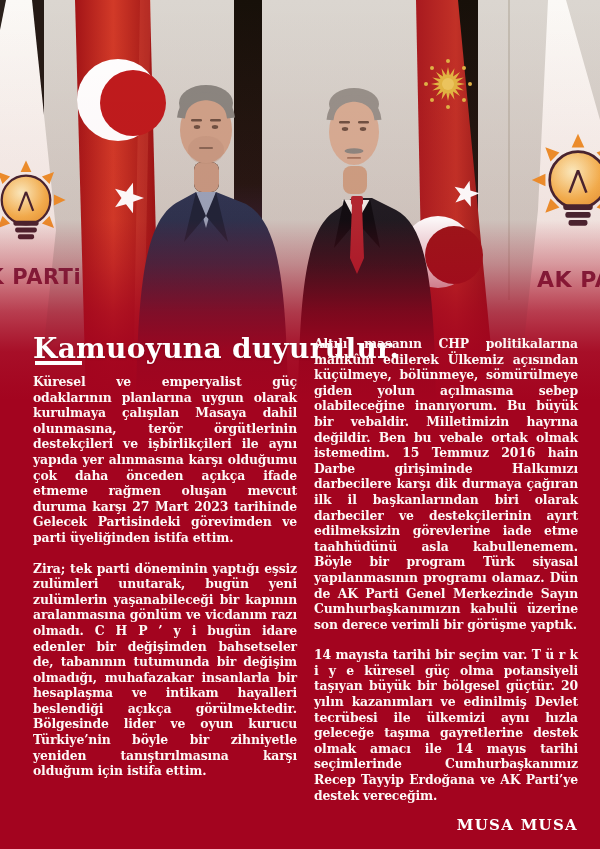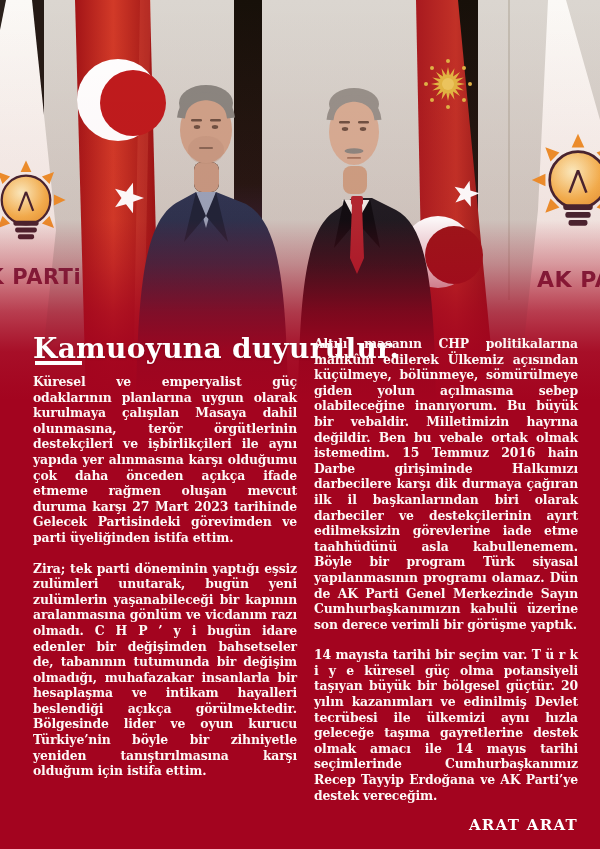--- a/index.html
+++ b/index.html
@@ -206,18 +206,18 @@
 
   <div class="col col-left">
     <p>Küresel ve emperyalist güç odaklarının planlarına uygun olarak kurulmaya çalışılan Masaya dahil olunmasına, terör örgütlerinin destekçileri ve işbirlikçileri ile aynı yapıda yer alınmasına karşı olduğumu çok daha önceden açıkça ifade etmeme rağmen oluşan mevcut duruma karşı 27 Mart 2023 tarihinde Gelecek Partisindeki görevimden ve parti üyeliğinden istifa ettim.</p>
     <p>Zira; tek parti döneminin yaptığı eşsiz zulümleri unutarak, bugün yeni zulümlerin yaşanabileceği bir kapının aralanmasına gönlüm ve vicdanım razı olmadı. C H P ’ y i bugün idare edenler bir değişimden bahsetseler de, tabanının tutumunda bir değişim olmadığı, muhafazakar insanlarla bir hesaplaşma ve intikam hayalleri beslendiği açıkça görülmektedir. Bölgesinde lider ve oyun kurucu Türkiye’nin böyle bir zihniyetle yeniden tanıştırılmasına karşı olduğum için istifa ettim.</p>
   </div>
 
   <div class="col col-right">
     <p>Altılı masanın CHP politikalarına mahkûm edilerek Ülkemiz açısından küçülmeye, bölünmeye, sömürülmeye giden yolun açılmasına sebep olabileceğine inanıyorum. Bu büyük bir vebaldir. Milletimizin hayrına değildir. Ben bu vebale ortak olmak istemedim. 15 Temmuz 2016 hain Darbe girişiminde Halkımızı darbecilere karşı dik durmaya çağıran ilk il başkanlarından biri olarak darbeciler ve destekçilerinin ayırt edilmeksizin görevlerine iade etme taahhüdünü asla kabullenemem. Böyle bir program Türk siyasal yapılanmasının programı olamaz. Dün de AK Parti Genel Merkezinde Sayın Cumhurbaşkanımızın kabulü üzerine son derece verimli bir görüşme yaptık.</p>
     <p>14 mayısta tarihi bir seçim var. T ü r k i y e küresel güç olma potansiyeli taşıyan büyük bir bölgesel güçtür. 20 yılın kazanımları ve edinilmiş Devlet tecrübesi ile ülkemizi aynı hızla geleceğe taşıma gayretlerine destek olmak amacı ile 14 mayıs tarihi seçimlerinde Cumhurbaşkanımız Recep Tayyip Erdoğana ve AK Parti’ye destek vereceğim.</p>
     <div class="sig-row">
-      <span class="signature">ARAT ARAT</span>
+      <span class="signature">MUSA MUSA</span>
 
     </div>
   </div>
 
 </div>
 
 </body></html>

